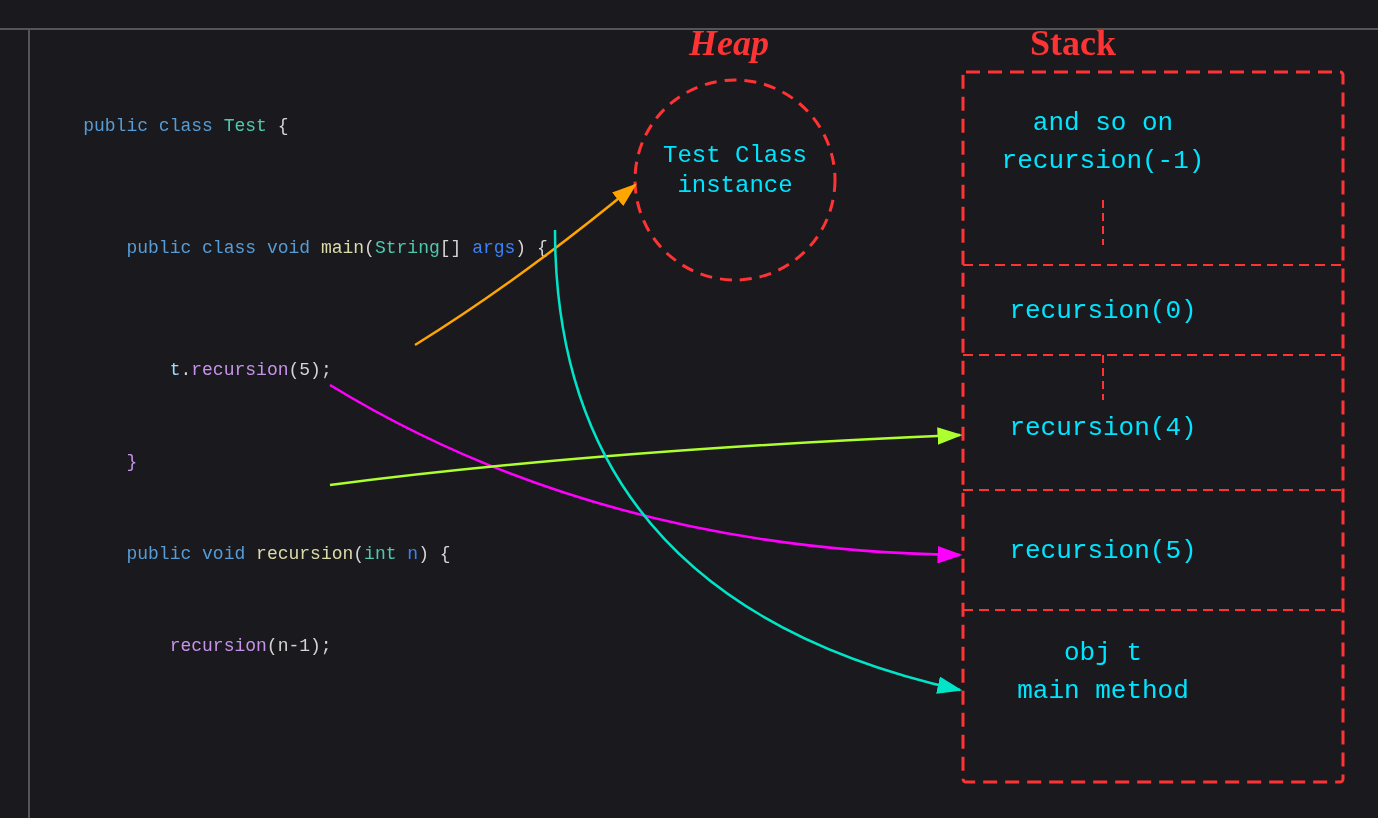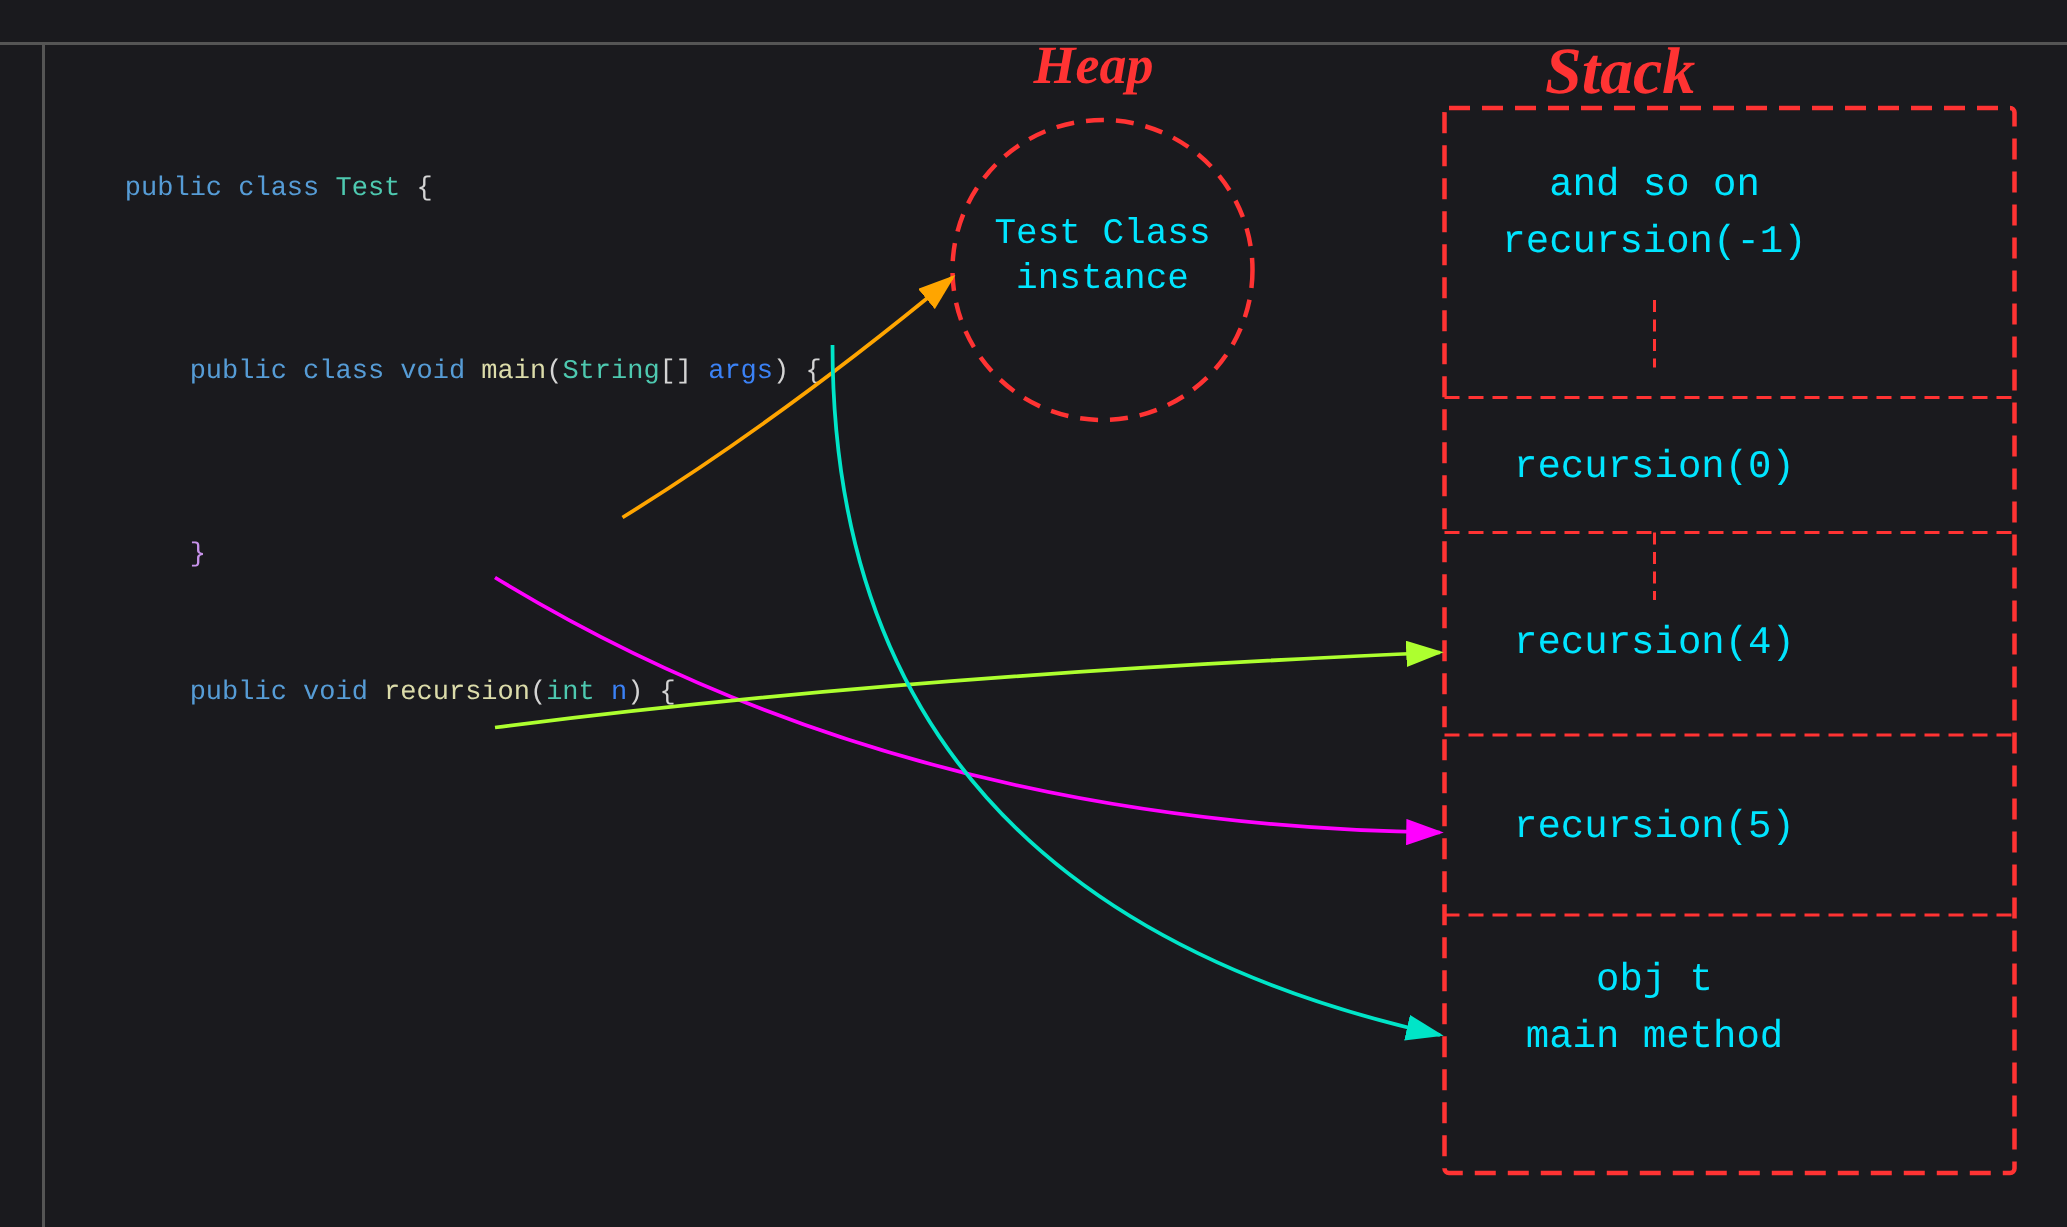--- a/index.html
+++ b/index.html
@@ -56,24 +56,23 @@
       font-style: italic;
       font-weight: bold;
       margin-left: 29px;
     }
 
     
     .stack-label {
       position: absolute;
       top: 22px;
       left: 1030px;
-      font-size: 44px;
+      font-size: 36px;
       color: #ff3333;
       font-family: Georgia, serif;
-      font-style: italic;
       font-weight: bold;
     }
 
     
     .arrows-svg {
       position: absolute;
       top: 0;
       left: 0;
       width: 1378px;
       height: 818px;
@@ -102,24 +101,30 @@
 <div class="code-section">
   <div class="code-line">
     <span class="kw">public </span><span class="kw">class </span><span class="class-name">Test</span><span class="plain"> {</span>
   </div>
   <div class="code-line">&nbsp;</div>
   <div class="code-line">
     <span class="plain">    </span><span class="kw">public </span><span class="kw">class </span><span class="kw">void </span><span class="method-name">main</span><span class="plain">(</span><span class="param-type">String</span><span class="plain">[] </span><span class="param-name">args</span><span class="plain">) {</span>
   </div>
   <div class="code-line">&nbsp;</div>
   <div class="code-line">
+    <span class="plain">        </span><span class="var-name">t</span><span class="plain">.</span><span class="method-call">recursion</span><span class="plain">(5);</span>
+  </div>
+  <div class="code-line">
     <span class="purple">    }</span>
   </div>
   <div class="code-line">
     <span class="plain">    </span><span class="kw">public </span><span class="kw">void </span><span class="method-name">recursion</span><span class="plain">(</span><span class="param-type">int</span><span class="plain"> </span><span class="param-name">n</span><span class="plain">) {</span>
+  </div>
+  <div class="code-line">
+    <span class="plain">        </span><span class="method-call">recursion</span><span class="plain">(n-1);</span>
   </div>
   <div class="code-line">
     
   </div>
 
 </div>
 
 <svg class="arrows-svg" xmlns="http://www.w3.org/2000/svg">
 
   <circle cx="735" cy="180" r="100" fill="none" stroke="#ff3333" stroke-width="3" stroke-dasharray="12,8"></circle>

